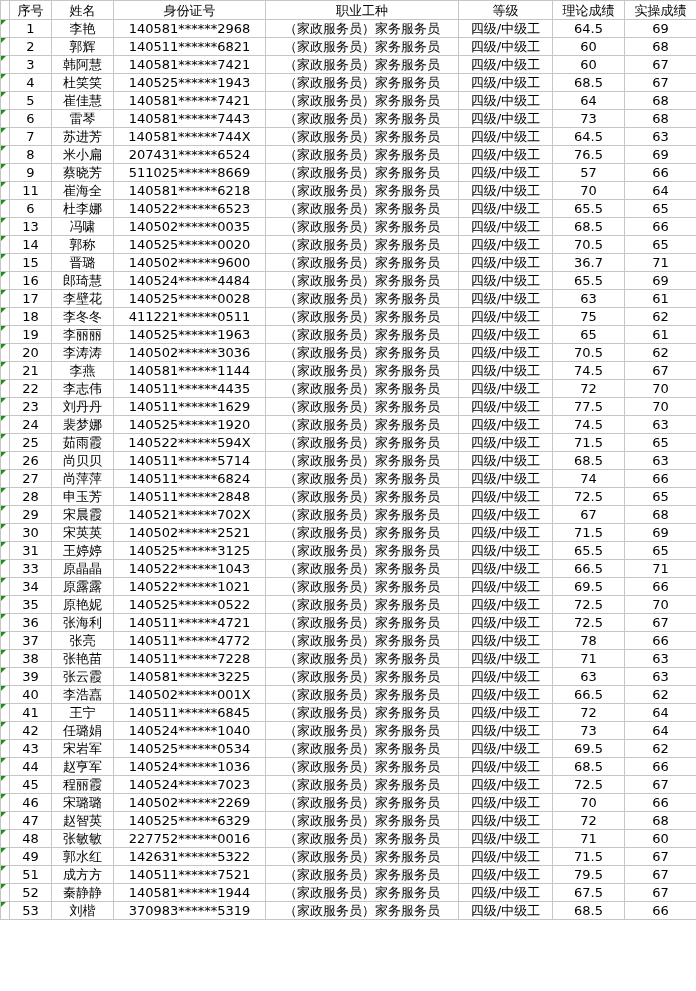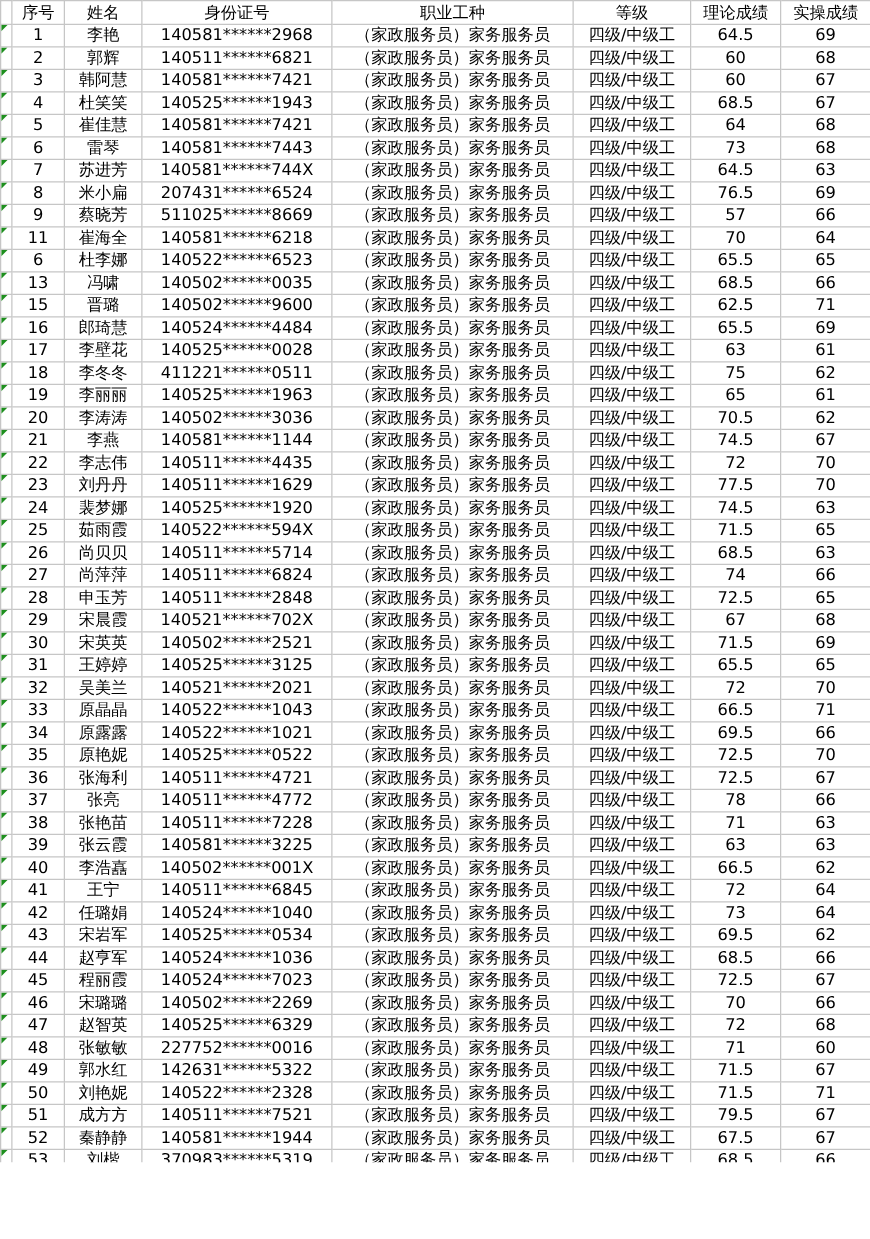--- a/index.html
+++ b/index.html
@@ -213,26 +213,38 @@
           <td>140502******0035</td>
           <td>（家政服务员）家务服务员</td>
           <td>四级/中级工</td>
           <td>68.5</td>
           <td>66</td>
         </tr>
         <tr>
           <td class="marker-cell">
             <span class="triangle"></span>
           </td>
+          <td>14</td>
+          <td>郭称</td>
+          <td>140525******0020</td>
+          <td>（家政服务员）家务服务员</td>
+          <td>四级/中级工</td>
+          <td>70.5</td>
+          <td>65</td>
+        </tr>
+        <tr>
+          <td class="marker-cell">
+            <span class="triangle"></span>
+          </td>
           <td>15</td>
           <td>晋璐</td>
           <td>140502******9600</td>
           <td>（家政服务员）家务服务员</td>
           <td>四级/中级工</td>
-          <td>62.5</td>
+          <td>36.7</td>
           <td>71</td>
         </tr>
         <tr>
           <td class="marker-cell">
             <span class="triangle"></span>
           </td>
           <td>16</td>
           <td>郎琦慧</td>
           <td>140524******4484</td>
           <td>（家政服务员）家务服务员</td>
@@ -417,32 +429,20 @@
           <td>140525******3125</td>
           <td>（家政服务员）家务服务员</td>
           <td>四级/中级工</td>
           <td>65.5</td>
           <td>65</td>
         </tr>
         <tr>
           <td class="marker-cell">
             <span class="triangle"></span>
           </td>
-          <td>32</td>
-          <td>吴美兰</td>
-          <td>140521******2021</td>
-          <td>（家政服务员）家务服务员</td>
-          <td>四级/中级工</td>
-          <td>72</td>
-          <td>70</td>
-        </tr>
-        <tr>
-          <td class="marker-cell">
-            <span class="triangle"></span>
-          </td>
           <td>33</td>
           <td>原晶晶</td>
           <td>140522******1043</td>
           <td>（家政服务员）家务服务员</td>
           <td>四级/中级工</td>
           <td>66.5</td>
           <td>71</td>
         </tr>
         <tr>
           <td class="marker-cell">
@@ -628,32 +628,20 @@
           <td class="marker-cell">
             <span class="triangle"></span>
           </td>
           <td>49</td>
           <td>郭水红</td>
           <td>142631******5322</td>
           <td>（家政服务员）家务服务员</td>
           <td>四级/中级工</td>
           <td>71.5</td>
           <td>67</td>
-        </tr>
-        <tr>
-          <td class="marker-cell">
-            <span class="triangle"></span>
-          </td>
-          <td>50</td>
-          <td>刘艳妮</td>
-          <td>140522******2328</td>
-          <td>（家政服务员）家务服务员</td>
-          <td>四级/中级工</td>
-          <td>71.5</td>
-          <td>71</td>
         </tr>
         <tr>
           <td class="marker-cell">
             <span class="triangle"></span>
           </td>
           <td>51</td>
           <td>成方方</td>
           <td>140511******7521</td>
           <td>（家政服务员）家务服务员</td>
           <td>四级/中级工</td>

